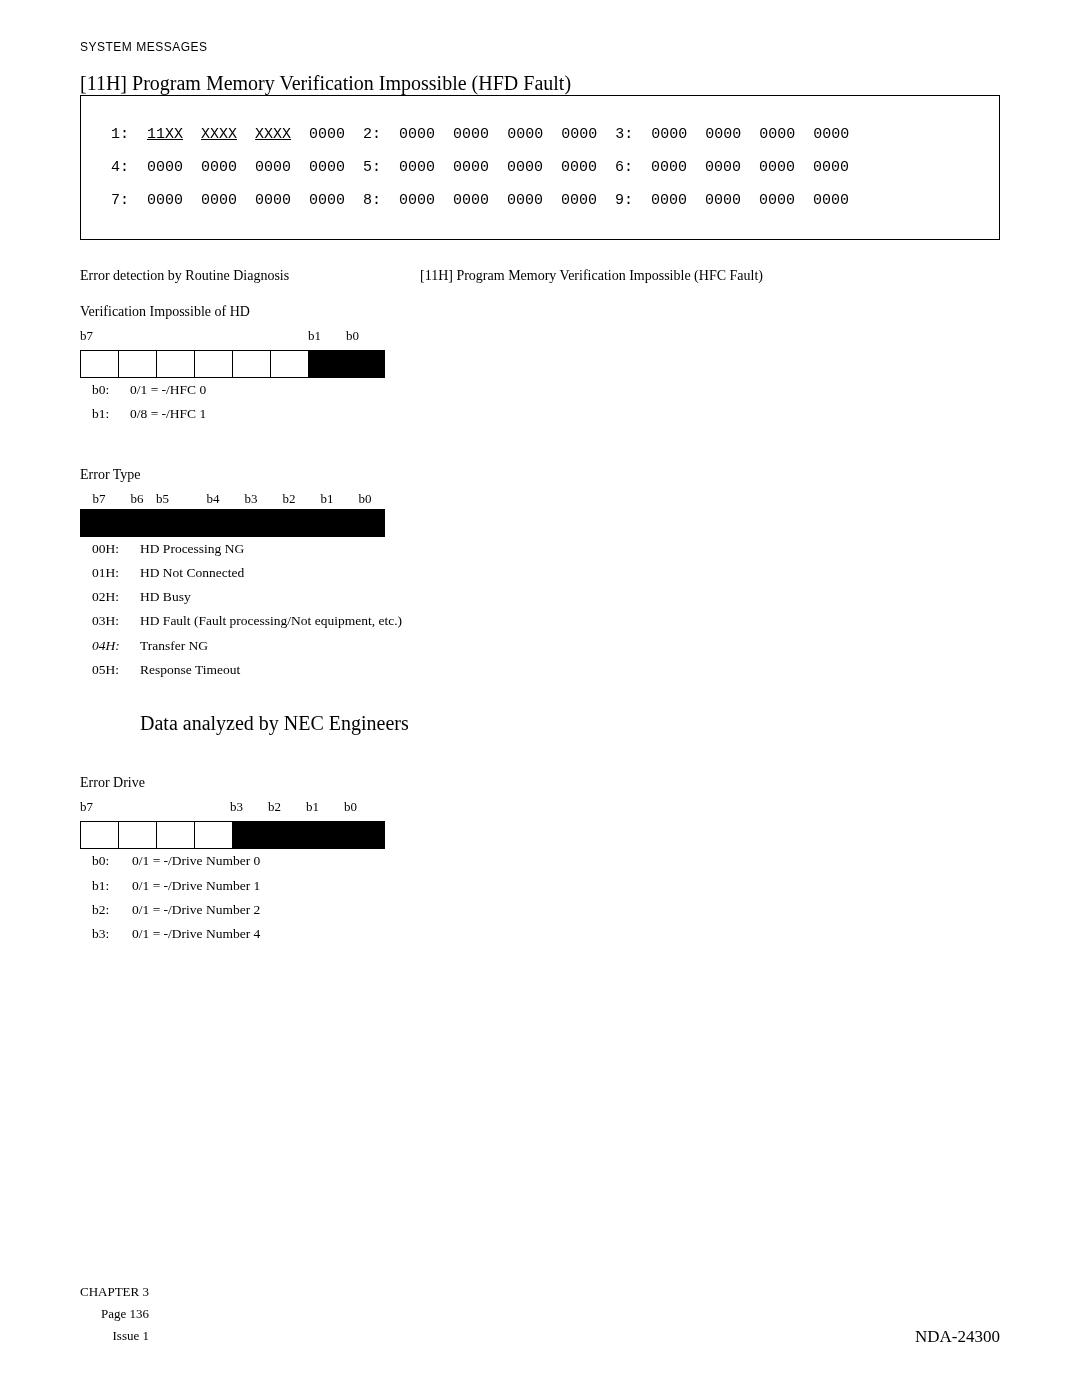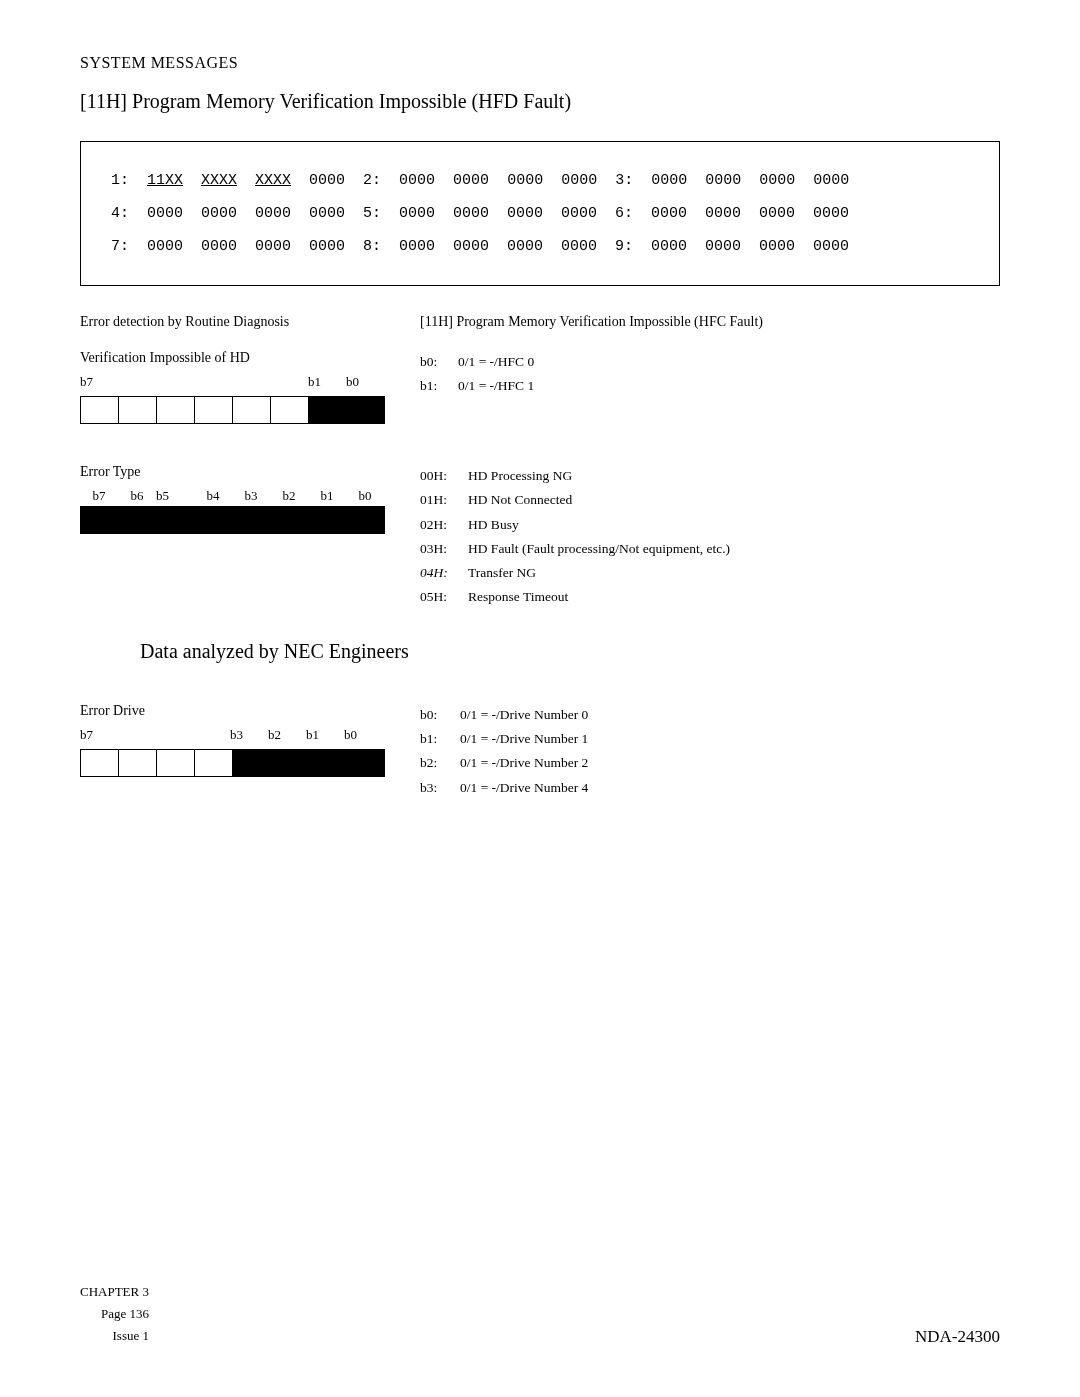--- a/index.html
+++ b/index.html
@@ -7,30 +7,28 @@
       background: #fff;
       font-family: 'Times New Roman', Times, serif;
       font-size: 14px;
       color: #000;
       width: 1080px;
       min-height: 1397px;
       padding: 40px 80px 60px 80px;
       position: relative;
     }
     .system-messages {
-      font-size: 16px;
+      font-size: 12px;
       letter-spacing: 0.5px;
       margin-bottom: 18px;
-      font-family: Liberation Serif, serif;
-      margin-top: 14px;
+      font-family: Liberation Sans, sans-serif;
     }
     .page-title {
       font-size: 20px;
       font-weight: normal;
-      margin-bottom: 28px;
     }
     .code-box {
       border: 1px solid #000;
       padding: 22px 30px;
       margin-bottom: 28px;
       font-family: 'Courier New', Courier, monospace;
       font-size: 15px;
       line-height: 2.2;
     }
     .code-line {
@@ -77,26 +75,28 @@
     .bit-cell.filled {
       background: #000;
     }
     .bit-def {
       font-size: 13.5px;
       line-height: 1.8;
     }
     .bit-def-line {
       display: flex;
       gap: 8px;
+      margin-left: 12px;
     }
     .bit-def-key {
       min-width: 30px;
     }
     .section-block {
       margin-bottom: 30px;
+      flex-direction: column;
     }
     .nec-note {
       font-size: 20px;
       margin-bottom: 30px;
       margin-left: 0;
     }
     
     .bit-cell.all-filled {
       background: #000;
     }
@@ -180,21 +180,21 @@
     </div>
   </div>
   <div class="right-col">
     <div class="bit-def">
       <div class="bit-def-line">
         <span class="bit-def-key">b0:</span>
         <span>0/1 = -/HFC 0</span>
       </div>
       <div class="bit-def-line">
         <span class="bit-def-key">b1:</span>
-        <span>0/1 = -/HFC 1</span>
+        <span>0/8 = -/HFC 1</span>
       </div>
     </div>
   </div>
 </div>
 
 <div class="two-col section-block" style="margin-bottom:30px; align-items: flex-start;">
   <div class="left-col">
     <div class="section-label">Error Type</div>
 
     <div style="display:flex; font-size:13px; margin-bottom:2px;">

